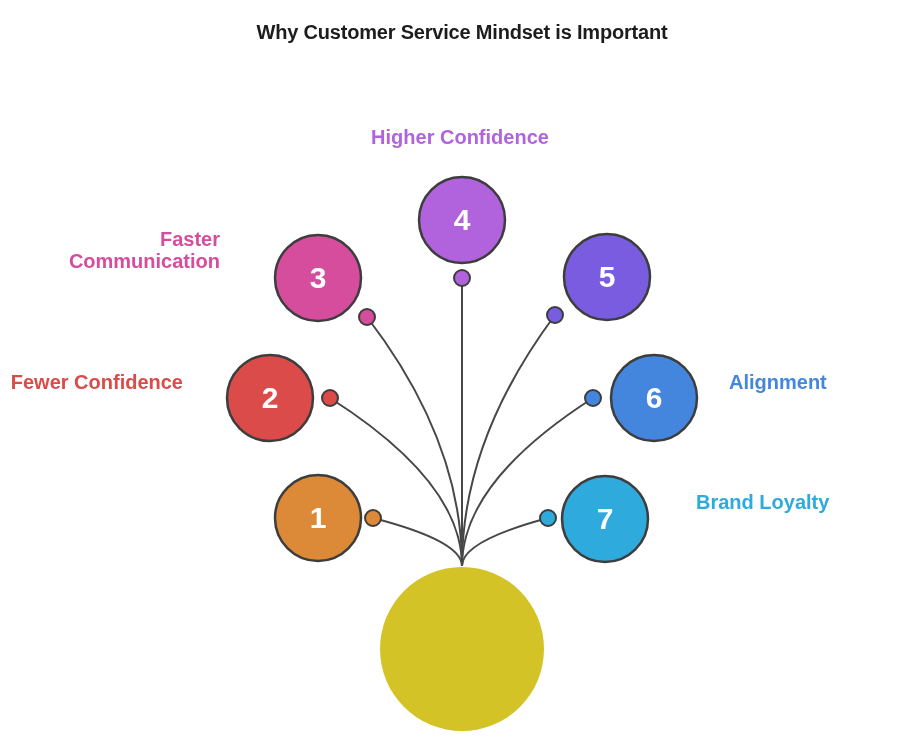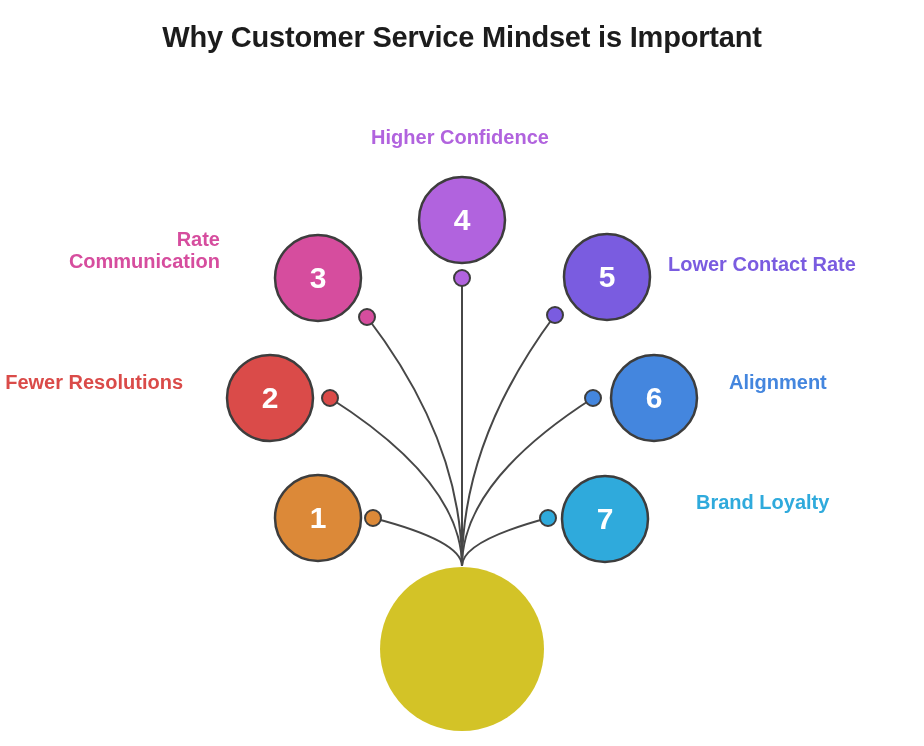--- a/index.html
+++ b/index.html
@@ -10,21 +10,21 @@
     height: 746px;
     overflow: hidden;
     background: #ffffff;
   }
   .title {
     position: absolute;
     top: 21px;
     left: 0;
     width: 924px;
     text-align: center;
-    font-size: 29px;
+    font-size: 20px;
     font-weight: 700;
     letter-spacing: -0.2px;
   }
   svg.diagram {
     position: absolute;
     left: 0;
     top: 0;
   }
   svg.diagram text {
     font-family: "Liberation Sans", sans-serif;
@@ -109,22 +109,21 @@
       <text x="318" y="288" fill="#ffffff">3</text>
       <text x="462" y="230" fill="#ffffff">4</text>
       <text x="607" y="287" fill="#ffffff">5</text>
       <text x="654" y="408" fill="#ffffff">6</text>
       <text x="605" y="529" fill="#ffffff">7</text>
     </g>
 
     <circle cx="462" cy="649" r="82" fill="#d3c327"></circle>
   </svg>
 
-  <div class="label label-2 align-right" style="color: rgb(218, 75, 73);">Fewer Resolutions</div>
-  <div class="label label-3 align-right" style="color: rgb(214, 77, 158);">Rate
+  <div class="label label-2 align-right" style="color: rgb(218, 75, 73);">Fewer Confidence</div>
+  <div class="label label-3 align-right" style="color: rgb(214, 77, 158);">Faster
 Communication</div>
   <div class="label label-4 align-center" style="color: rgb(177, 99, 222);">Higher Confidence</div>
-  <div class="label label-5" style="color: rgb(122, 92, 224);">Lower Contact Rate</div>
   <div class="label label-6" style="color: rgb(68, 134, 222); margin-left: 12px;">Alignment</div>
   <div class="label label-7" style="color: rgb(47, 170, 220);">Brand Loyalty</div>
 
 
 </div>
 
 </body></html>

